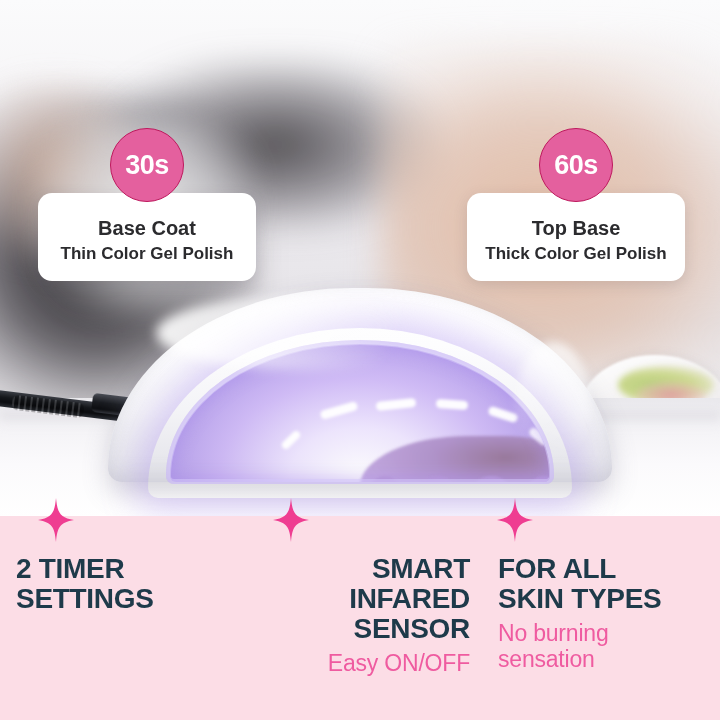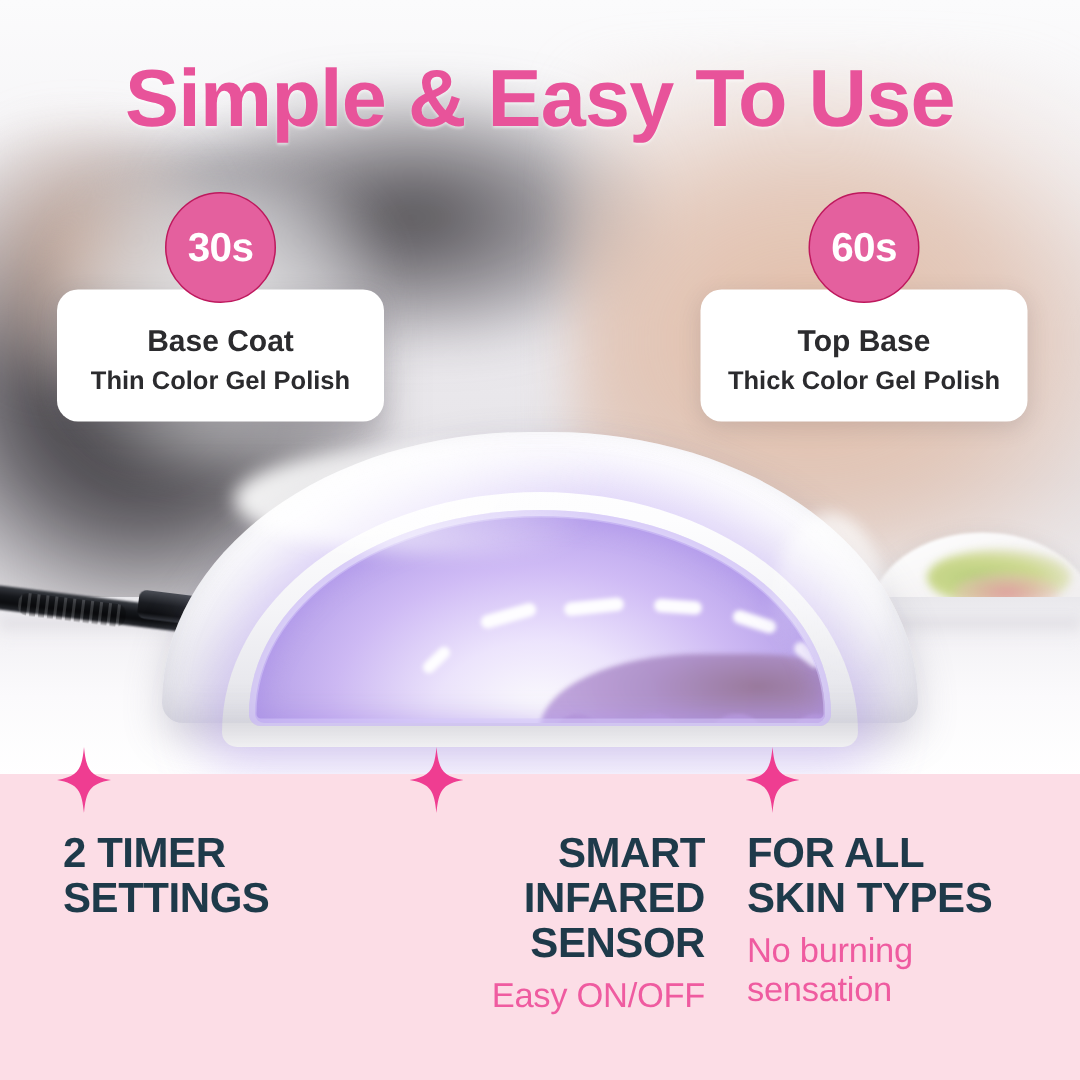--- a/index.html
+++ b/index.html
@@ -211,21 +211,21 @@
   
   .band{
     position:absolute;left:0;top:516px;width:720px;height:204px;
     background:#fcdde6;
   }
   .features{
     position:absolute;left:0;top:516px;width:720px;height:204px;
     display:flex;
   }
   .feature{position:relative;box-sizing:border-box;}
-  .feature.f-a{width:246px;padding-left:42px;}
+  .feature.f-a{width:246px;padding-left:16px;}
   .feature.f-b{width:224px;padding-left:28px;text-align:right;}
   .feature.f-c{width:250px;padding-left:28px;}
   .spark{position:absolute;top:-18px;width:36px;height:44px;}
   .spark.sa{left:38px;}
   .spark.sb{left:27px;}
   .spark.sc{left:27px;}
   .f-head{
     margin-top:38px;
     font-size:28px;line-height:30px;font-weight:bold;
     color:#1e3a4a;letter-spacing:-.3px;
@@ -280,21 +280,20 @@
         <div class="led l5"></div>
 
         <div class="led l7"></div>
       </div>
       <div class="cavity-rim"></div>
       <div class="lamp-gloss"></div>
       <div class="lamp-gloss2"></div>
     </div>
   </div>
 
-  <div class="title">Simple &amp; Easy To Use</div>
 
   <div class="callout left">
     <div class="badge-card">
       <div class="badge-line1">Base Coat</div>
       <div class="badge-line2">Thin Color Gel Polish</div>
     </div>
     <div class="badge-circle">30s</div>
   </div>
 
   <div class="callout right">

